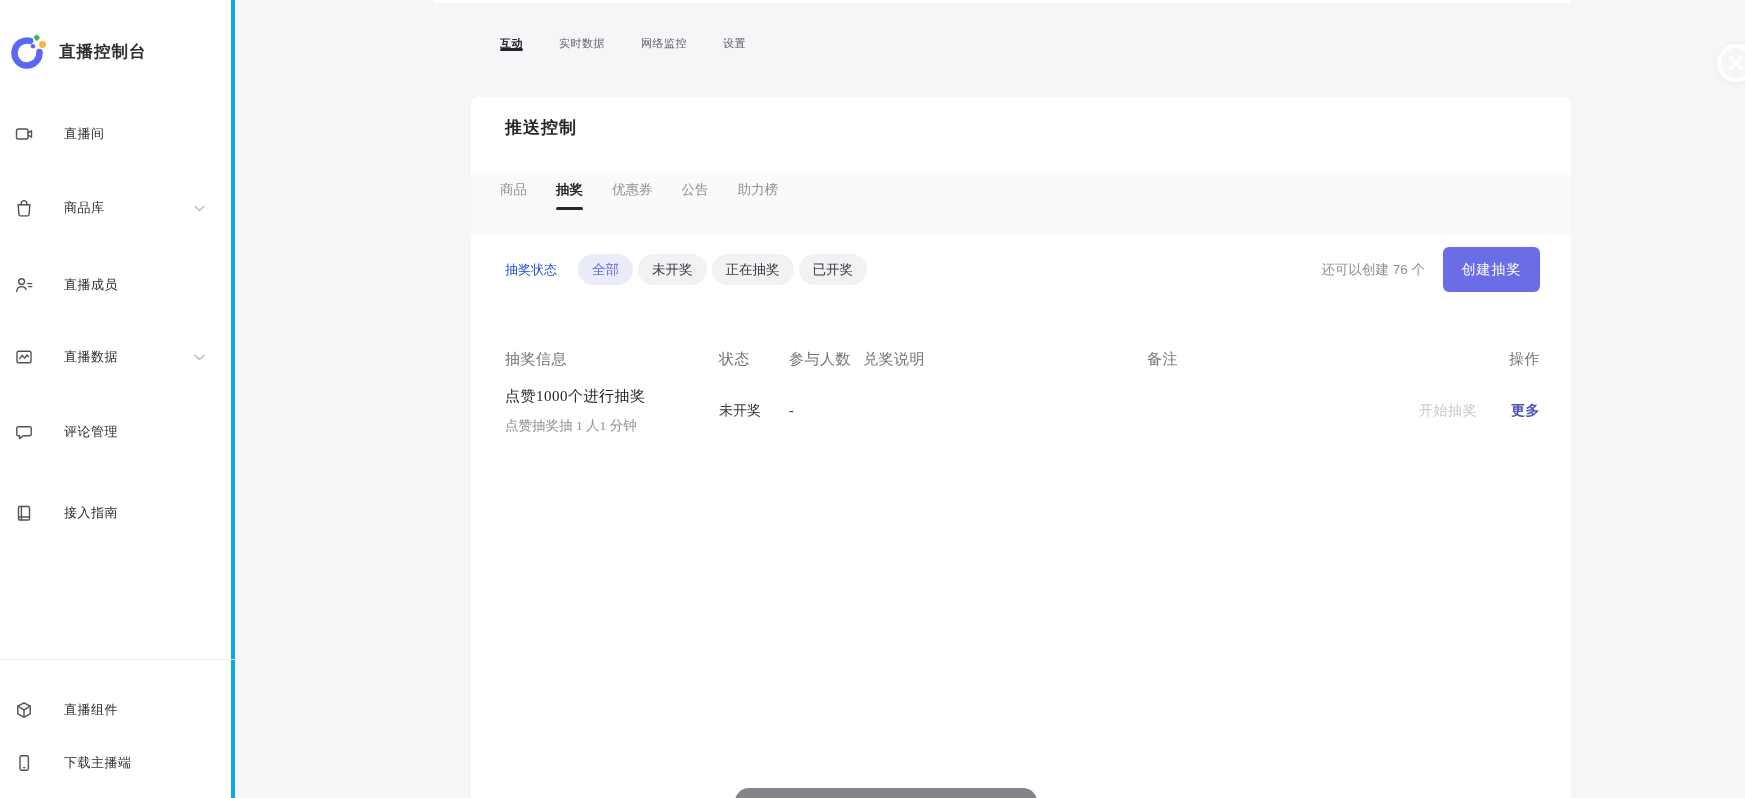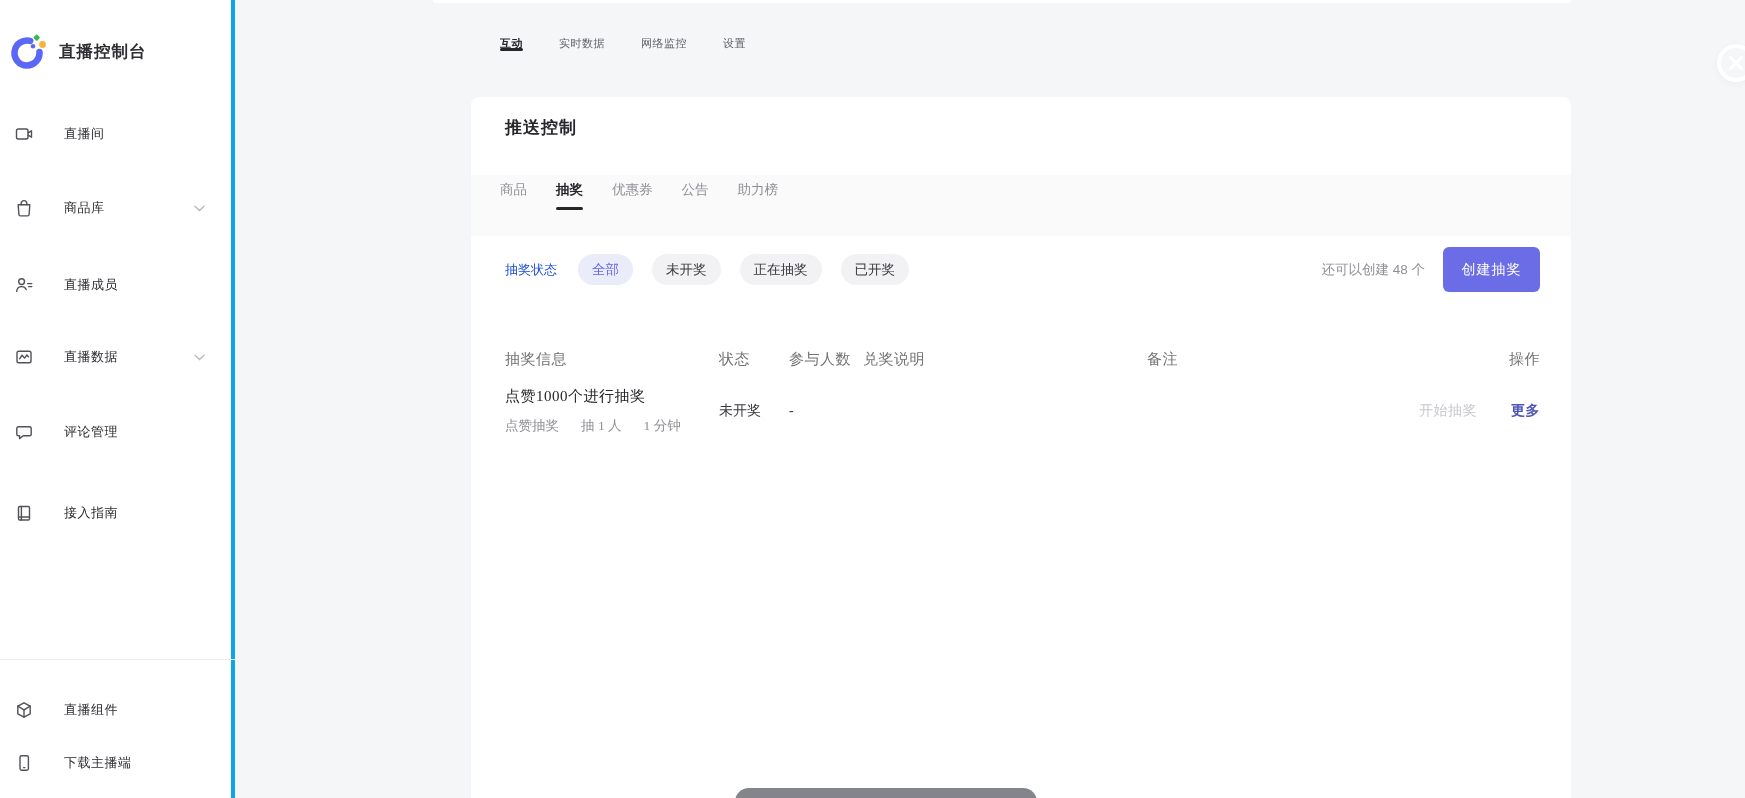--- a/index.html
+++ b/index.html
@@ -33,34 +33,34 @@
 
   .subtab-strip { position:absolute; left:0; top:78px; width:100%; height:61px; background:#fafafb; }
   .subtabs { display:flex; gap:29px; padding:6px 0 0 29px; }
   .subtab { font-size:13.5px; color:#8f8f96; cursor:pointer; display:flex; flex-direction:column; align-items:center; }
   .subtab .bar { width:100%; height:3px; margin-top:8px; border-radius:2px; background:transparent; }
   .subtab.active { color:#26262b; font-weight:700; }
   .subtab.active .bar { background:#26262b; }
 
   .filter-row { position:absolute; left:34px; right:31px; top:155px; height:35px; display:flex; align-items:center; }
   .filter-label { font-size:13px; color:#1d4ed8; margin-right:21px; }
-  .pills { display:flex; gap:19px; align-items:center; }
+  .pills { display:flex; gap:5px; align-items:center; }
   .pill { height:31px; padding:0 14px; border-radius:16px; background:#f2f2f4; color:#38383d; font-size:13.5px; display:flex; align-items:center; cursor:pointer; }
   .pill.selected { background:#ebecfa; color:#6468ec; }
   .quota { margin-left:auto; font-size:13.5px; color:#8f8f96; }
   .create-btn { margin-left:18px; width:97px; height:45px; border:none; border-radius:6px; background:#6b6de6; color:#ffffff; font-size:14px; font-weight:500; letter-spacing:1px; cursor:pointer; font-family:inherit; }
 
   .thead { position:absolute; left:34px; right:31px; top:221px; height:30px; display:grid; grid-template-columns:214px 70px 74px 284px 196px 1fr; align-items:center; }
   .th { font-size:15px; color:#737373; letter-spacing:0.5px;margin-top:32px; }
   .th.right { text-align:right; }
 
   .trow { position:absolute; left:34px; right:31px; top:278px; min-height:72px; display:grid; grid-template-columns:214px 70px 74px 284px 196px 1fr; align-items:center;font-family:Liberation Serif, serif; }
   .cell-info { display:flex; flex-direction:column; justify-content:center; }
   .row-title { font-size:15px; font-weight:500; color:#26262b; letter-spacing:0.5px; }
-  .row-meta { display:flex; gap:22px; margin-top:11px; font-size:13.5px; color:#8f8f96; }
+  .row-meta { display:flex; margin-top:11px; font-size:13.5px; color:#8f8f96; }
   .cell-status, .cell-num { font-size:14px; color:#38383d; }
   .cell-actions { display:flex; justify-content:flex-end; align-items:center; gap:34px; }
   .act-disabled { font-size:14px; color:#c8c8cd; cursor:not-allowed; letter-spacing:0.5px; }
   .act-more { font-size:14px; color:#4f55b5; font-weight:700; cursor:pointer; letter-spacing:0.5px; }
 
   
   .toast { position:absolute; left:735px; top:788px; width:302px; height:14px; background:#84848b; border-radius:16px 16px 0 0; }
 
   svg.stroke-ico { stroke:#515158; fill:none; stroke-width:1.4; stroke-linecap:round; stroke-linejoin:round; }
 </style>
@@ -220,21 +220,21 @@
   </div>
 
   <div class="filter-row">
     <span class="filter-label">抽奖状态</span>
     <div class="pills">
       <span class="pill selected">全部</span>
       <span class="pill">未开奖</span>
       <span class="pill">正在抽奖</span>
       <span class="pill">已开奖</span>
     </div>
-    <span class="quota">还可以创建 48 个</span>
+    <span class="quota">还可以创建 76 个</span>
     <button class="create-btn">创建抽奖</button>
   </div>
 
   <div class="thead">
     <span class="th">抽奖信息</span>
     <span class="th">状态</span>
     <span class="th">参与人数</span>
     <span class="th">兑奖说明</span>
     <span class="th">备注</span>
     <span class="th right">操作</span>

